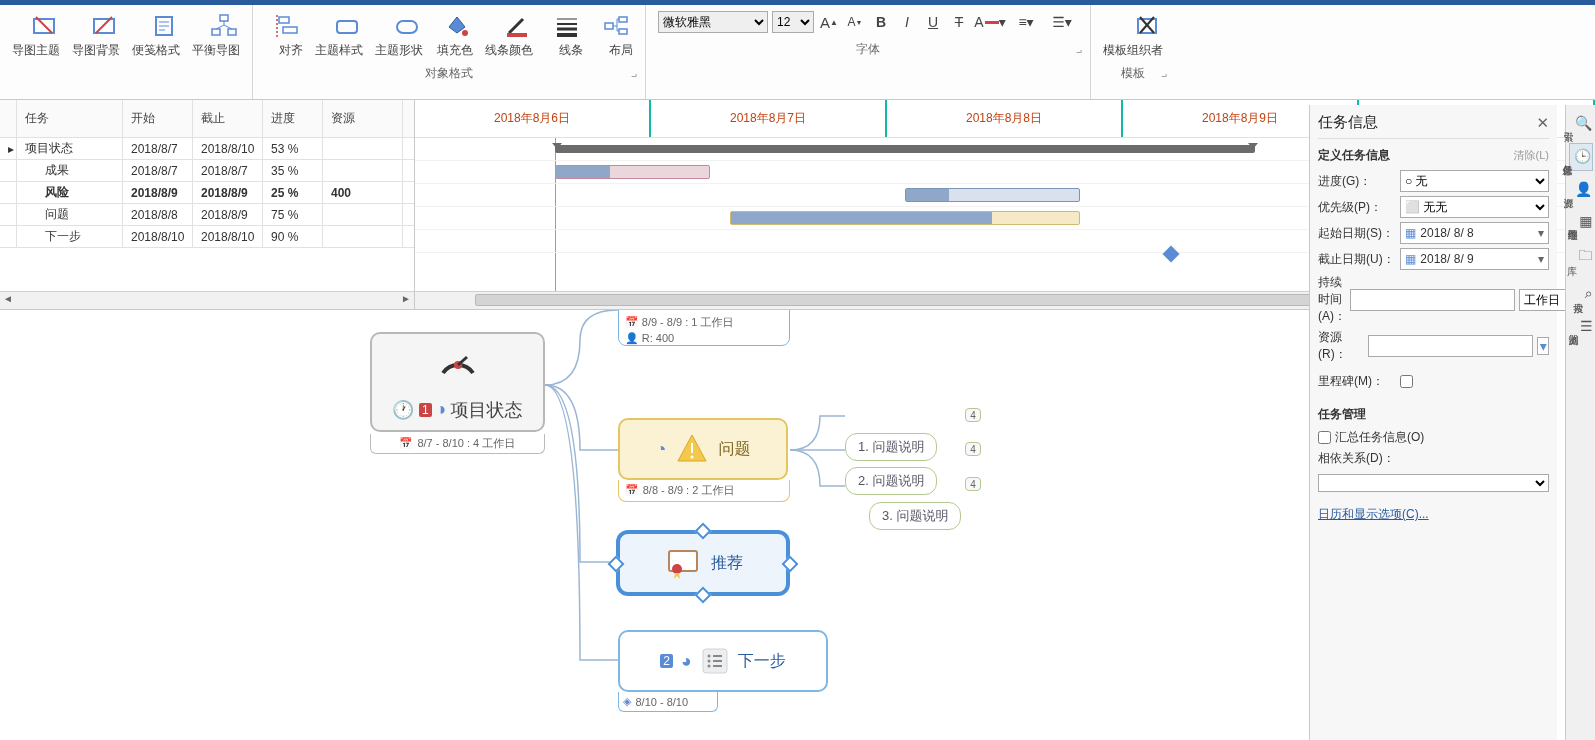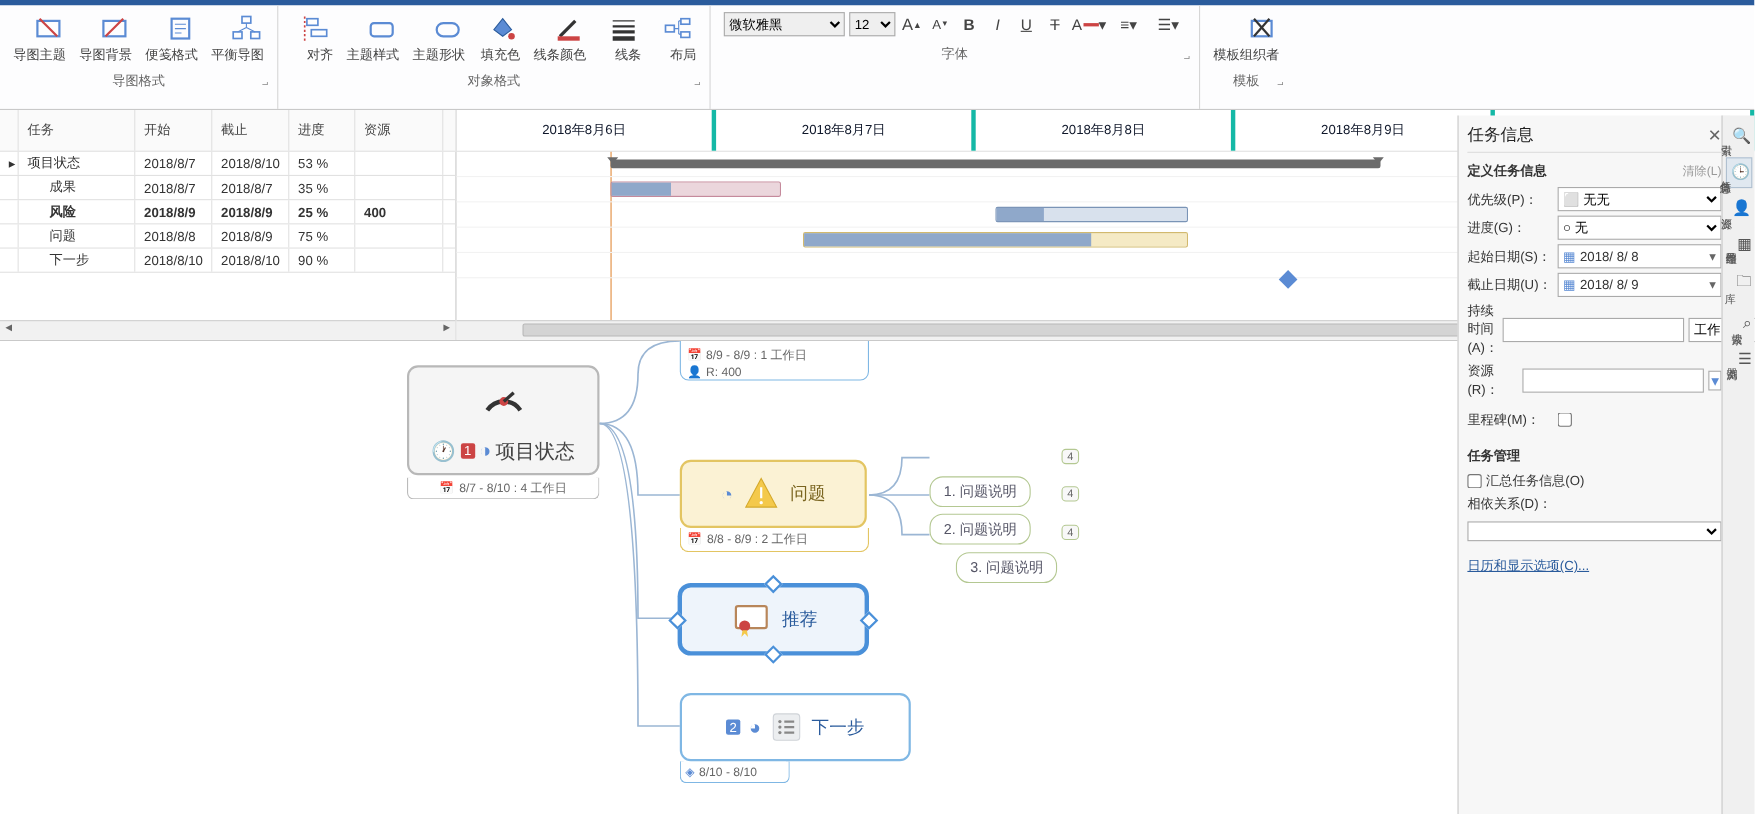--- a/index.html
+++ b/index.html
@@ -37,21 +37,21 @@
   .c-end { width: 70px; }
   .c-prog { width: 60px; }
   .c-res { width: 80px; }
   .tt-row.child .c-name { padding-left: 28px; }
   .tt-scroll { height: 18px; background: #f1f1f1; border-top: 1px solid #d0d0d0; position: relative; margin-top: auto; }
   .tt-scroll::before { content: "◄"; position: absolute; left: 3px; top: 1px; font-size: 10px; color: #666; }
   .tt-scroll::after { content: "►"; position: absolute; right: 3px; top: 1px; font-size: 10px; color: #666; }
 
   .timeline { flex: 1; display: flex; flex-direction: column; position: relative; }
   .tl-head { display: flex; height: 38px; border-bottom: 1px solid #e1e1e1; }
-  .tl-day { flex: 1; border-right: 4px solid #14b8a6; display: flex; align-items: center; justify-content: center; color: #0f172a; }
+  .tl-day { flex: 1; border-right: 2px solid #14b8a6; display: flex; align-items: center; justify-content: center; color: #c2410c; }
   .tl-body { flex: 1; position: relative; }
   .tl-row { height: 23px; border-bottom: 1px solid #f2f2f2; position: relative; }
   .bar { position: absolute; height: 14px; top: 4px; border: 1px solid #888; border-radius: 2px; }
   .bar.summary { height: 8px; top: 7px; background: #6b6b6b; border: none; }
   .bar.summary::before, .bar.summary::after { content: ""; position: absolute; top: -2px; width: 0; height: 0; border-top: 6px solid #6b6b6b; border-left: 5px solid transparent; border-right: 5px solid transparent; }
   .bar.summary::before { left: -3px; }
   .bar.summary::after { right: -3px; }
   .bar .prog { height: 100%; background: #8fa8ca; }
   .bar.pink { border-color: #c58a9c; }
   .bar.pink .prog { background: rgba(197,138,156,0.35); }
@@ -88,21 +88,21 @@
 
   .mm-sub { position: absolute; border: 1px solid #b4c892; border-radius: 12px; padding: 4px 12px; font-size: 13px; color: #556; background: #fff; margin-top: 28px; }
   .mm-badge { position: absolute; border: 1px solid #b4c892; border-radius: 4px; width: 16px; height: 14px; font-size: 10px; display: flex; align-items: center; justify-content: center; color: #666; background: #f8f8f8; }
 
   .mm-vscroll { position: absolute; right: 0; top: 0; bottom: 0; width: 14px; background: #f1f1f1; border-left: 1px solid #ddd; }
   .mm-vscroll-thumb { position: absolute; top: 150px; height: 120px; left: 2px; right: 2px; background: #c8c8c8; border-radius: 2px; }
 
   svg.mm-lines { position: absolute; left: 0; top: 0; pointer-events: none; }
 
   
-  .right-panel { position: absolute; right: 22px; top: 105px; bottom: 0; width: 248px; background: #f7f7f7; border-left: 1px solid #c9c9c9; padding: 6px 8px; }
+  .right-panel { position: absolute; right: 38px; top: 105px; bottom: 0; width: 248px; background: #f7f7f7; border-left: 1px solid #c9c9c9; padding: 6px 8px; }
   .rp-title { font-size: 15px; color: #222; padding: 2px 0 6px; border-bottom: 1px solid #ddd; display: flex; justify-content: space-between; align-items: center; }
   .rp-close { cursor: pointer; color: #666; }
   .rp-section-head { display: flex; justify-content: space-between; align-items: center; font-size: 12px; font-weight: bold; color: #333; margin: 8px 0 6px; }
   .rp-clear { color: #999; font-weight: normal; font-size: 11px; cursor: pointer; }
   .rp-row { display: flex; align-items: center; margin: 4px 0; gap: 4px; }
   .rp-label { width: 78px; font-size: 12px; color: #333; }
   .rp-input { flex: 1; height: 22px; border: 1px solid #aaa; font-size: 12px; padding: 0 4px; background: #fff; }
   .rp-select { flex: 1; height: 22px; border: 1px solid #aaa; font-size: 12px; background: #fff; }
   .rp-date { flex: 1; height: 22px; border: 1px solid #aaa; display: flex; align-items: center; padding: 0 4px; font-size: 12px; background: #fff; position: relative; }
   .rp-date .cal-ic { color: #5b8bd4; margin-right: 4px; }
@@ -163,21 +163,20 @@
               <svg width="28" height="26">
                 <rect x="10" y="2" width="8" height="6" fill="none" stroke="#5b8bd4" stroke-width="1.5"></rect>
                 <rect x="2" y="16" width="8" height="6" fill="none" stroke="#5b8bd4" stroke-width="1.5"></rect>
                 <rect x="18" y="16" width="8" height="6" fill="none" stroke="#5b8bd4" stroke-width="1.5"></rect>
                 <path d="M14 8 L14 12 M14 12 L6 16 M14 12 L22 16" stroke="#5b8bd4" fill="none"></path>
               </svg>
             </div>
           <div class="lbl">平衡导图</div>
         </div>
       </div>
-      <div class="group-name">导图格式</div>
     </div>
 
     <div class="group">
       <div class="group-buttons">
         <div class="rb-btn">
           <div class="ic">
               <svg width="28" height="26">
                 <rect x="6" y="4" width="10" height="6" fill="none" stroke="#5b8bd4" stroke-width="1.5"></rect>
                 <rect x="10" y="14" width="14" height="6" fill="none" stroke="#5b8bd4" stroke-width="1.5"></rect>
                 <line x1="4" y1="2" x2="4" y2="24" stroke="#c44" stroke-width="1.5" stroke-dasharray="2"></line>
@@ -478,26 +477,26 @@
   <div class="right-panel">
     <div class="rp-title">
       <span>任务信息</span>
       <span class="rp-close">✕</span>
     </div>
     <div class="rp-section-head">
       <span>定义任务信息</span>
       <span class="rp-clear">清除(L)</span>
     </div>
     <div class="rp-row">
+      <div class="rp-label">进度(G)：</div>
+      <select class="rp-select"><option>○ 无</option></select>
+    </div>
+    <div class="rp-row">
       <div class="rp-label">优先级(P)：</div>
       <select class="rp-select"><option>⬜ <span>无</span>无</option></select>
-    </div>
-    <div class="rp-row">
-      <div class="rp-label">进度(G)：</div>
-      <select class="rp-select"><option>○ 无</option></select>
     </div>
     <div class="rp-row">
       <div class="rp-label">起始日期(S)：</div>
       <div class="rp-date">
           <span class="cal-ic">▦</span>
           <span>2018/ 8/ 8</span>
           <span class="dd">▾</span>
         </div>
     </div>
     <div class="rp-row">

